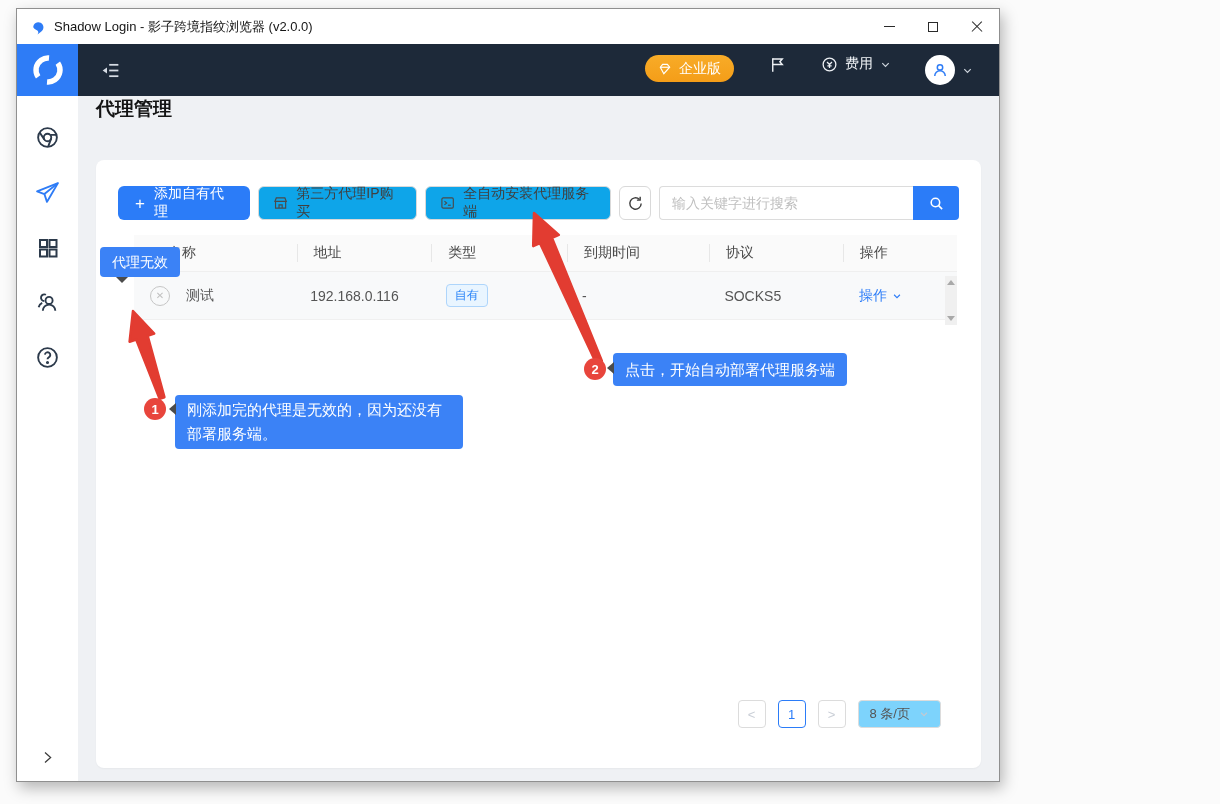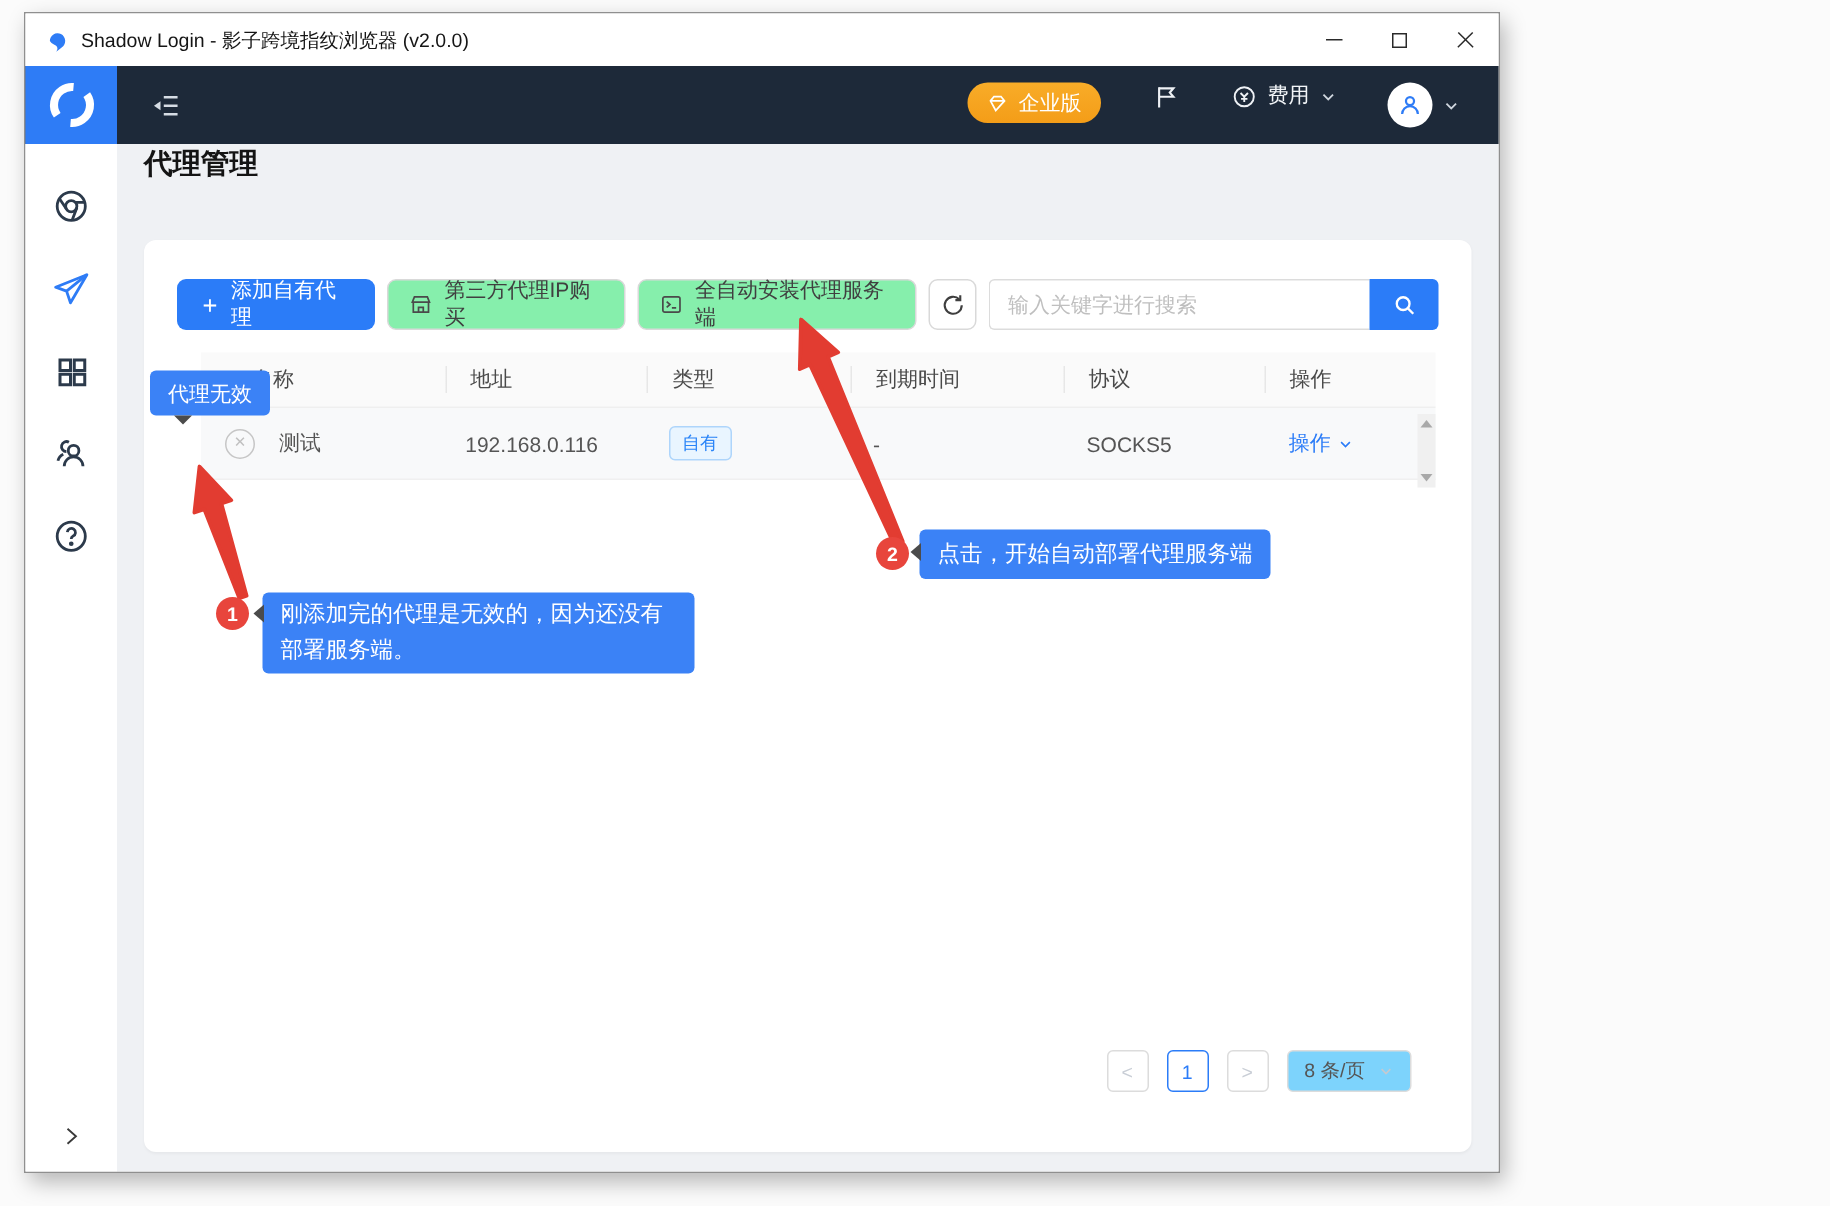--- a/index.html
+++ b/index.html
@@ -43,21 +43,21 @@
   .main { flex:1; background:#eff1f4; min-width:0; display:flex; flex-direction:column; }
   .page-head { height:64px; display:flex; align-items:flex-start; padding-left:18px; }
   .page-title { font-size:19px; font-weight:700; color:#141414; }
   .card { margin:0 18px; height:608px; background:#fff; border-radius:8px; position:relative; box-shadow:0 1px 2px rgba(0,0,0,.04); }
 
   
   .toolbar { position:absolute; left:22px; top:26px; right:22px; display:flex; align-items:center; gap:8px; }
   .btn { height:34px; border-radius:6px; display:flex; align-items:center; font-size:14px; cursor:pointer; }
   .btn-primary { background:#2b7cf8; color:#fff; padding:0 17px; gap:9px; }
   .btn-plus { font-size:17px; line-height:1; }
-  .btn-outline { background:#86efac; border:1px solid #d9d9d9; color:#404040; padding:0 14px; gap:8px; }
+  .btn-outline { background:#0ea5e9; border:1px solid #d9d9d9; color:#404040; padding:0 14px; gap:8px; }
   .btn-icon { width:33px; justify-content:center; background:#fff; border:1px solid #d9d9d9; }
   .search-group { margin-left:auto; display:flex;align-items:flex-end; }
   .search-input { width:254px; height:34px; border:1px solid #dcdcdc; border-right:none; border-radius:4px 0 0 4px; padding:0 12px; font-size:14px; color:#333; outline:none; font-family:inherit; }
   .search-input::placeholder { color:#bfbfbf; }
   .search-btn { width:46px; height:34px; background:#2b7cf8; border:none; border-radius:0 4px 4px 0; display:flex; align-items:center; justify-content:center; cursor:pointer; }
 
   
   .table { position:absolute; left:38px; right:24px; top:75px; }
   .thead { display:flex; height:37px; background:#fafafa; border-bottom:1px solid #efefef; align-items:center; font-size:14px; color:#4a4a4a; font-weight:500; }
   .th { padding-left:16px; background:linear-gradient(#e7e7e7,#e7e7e7) right center / 1px 20px no-repeat; }

